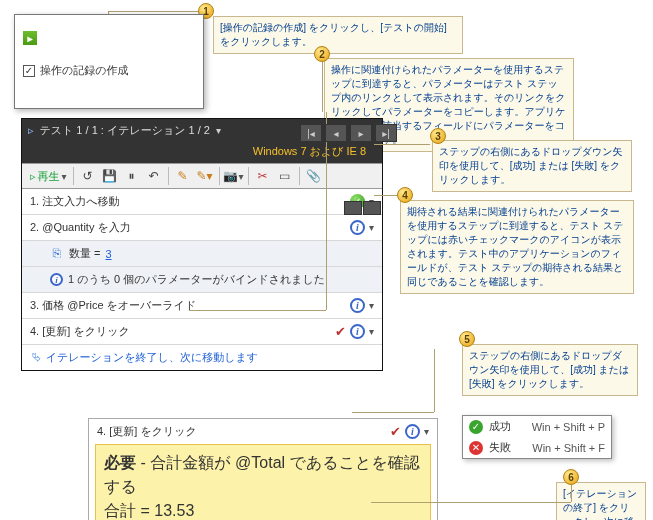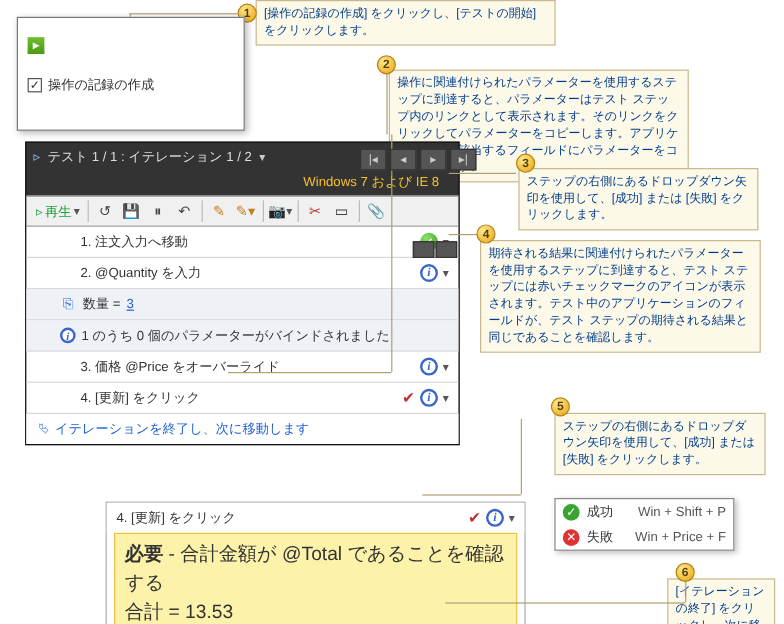--- a/index.html
+++ b/index.html
@@ -21,21 +21,21 @@
   .runner-top { display:flex; align-items:center; gap:6px; padding:4px 6px; color:#ddd; font-size:11px;}
   .runner-title { color:#fff; font-size:15px; padding: 2px 10px 0 10px;}
   .runner-sub { color:#f6c02a; font-size:11px; text-align:right; padding: 2px 16px 4px 0;}
   .toolbar { background:#f0f0f0; border-top:1px solid #999; border-bottom:1px solid #999; display:flex; align-items:center; gap:2px; padding:2px 4px; }
   .toolbar .btn { width:20px; height:20px; display:flex; align-items:center; justify-content:center; font-size:12px; color:#444; }
   .play-label { color:#19a23a; font-size:11px; margin:0 2px 0 4px; display:flex; align-items:center; gap:2px;}
   .toolbar .sep { width:1px; height:18px; background:#bbb; margin:0 2px; }
   
   .steps { background:#fff; }
   .step { border-bottom:1px solid #d8d8d8; padding:5px 8px; display:flex; align-items:center; justify-content:space-between; font-size:11px; }
-  .step .label { flex:1;margin-left:37px; }
+  .step .label { flex:1; }
   .step .act { display:flex; align-items:center; gap:4px; }
   .circ { width:15px; height:15px; border-radius:50%; display:flex; align-items:center; justify-content:center; font-size:10px; }
   .circ.green { background: radial-gradient(circle at 35% 30%,#8fe06a,#2e9a17); color:#fff;}
   .circ.blue  { border:2px solid #3a66c9; color:#3a66c9; font-weight:bold; background:#fff; font-family: Georgia, serif; font-style: italic;}
   .caret { color:#555; font-size:10px;}
   
   .sub { background:#eef1f6; padding:5px 8px 5px 28px; font-size:11px; color:#333; display:flex; align-items:center; gap:5px; border-bottom:1px solid #d8d8d8;}
   .sub .ico { width:14px; height:14px; display:flex; align-items:center; justify-content:center; font-size:11px;}
   .link { color:#1d5fd6; text-decoration:underline;}
   .footer-link { display:flex; align-items:center; gap:5px; padding:5px 10px; background:#fff; color:#1d5fd6; font-size:11px;}
@@ -87,21 +87,21 @@
   <div></div>
 </div>
 
 <div class="callout-num" style="left:198px; top:3px;">1</div>
 <div class="callout-num" style="left:314px; top:46px;">2</div>
 <div class="callout-num" style="left:430px; top:128px;">3</div>
 <div class="callout-num" style="left:397px; top:187px;">4</div>
 <div class="callout-num" style="left:459px; top:331px;">5</div>
 <div class="callout-num" style="left:563px; top:469px;">6</div>
 
-<div class="callout" style="left:213px; top:0; width:320px;">[操作の記録の作成] をクリックし、[テストの開始] をクリックします。</div>
+<div class="callout" style="left:213px; top:16px; width:320px;">[操作の記録の作成] をクリックし、[テストの開始] をクリックします。</div>
 <div class="callout" style="left:324px; top:58px; width:310px;">操作に関連付けられたパラメーターを使用するステップに到達すると、パラメーターはテスト ステップ内のリンクとして表示されます。そのリンクをクリックしてパラメーターをコピーします。アプリケーションの該当するフィールドにパラメーターをコピーできます。</div>
 <div class="callout" style="left:432px; top:140px; width:200px;">ステップの右側にあるドロップダウン矢印を使用して、[成功] または [失敗] をクリックします。</div>
 <div class="callout" style="left:400px; top:200px; width:234px;">期待される結果に関連付けられたパラメーターを使用するステップに到達すると、テスト ステップには赤いチェックマークのアイコンが表示されます。テスト中のアプリケーションのフィールドが、テスト ステップの期待される結果と同じであることを確認します。</div>
 <div class="callout" style="left:462px; top:344px; width:176px;">ステップの右側にあるドロップダウン矢印を使用して、[成功] または [失敗] をクリックします。</div>
 <div class="callout" style="left:556px; top:482px; width:90px;">[イテレーションの終了] をクリックし、次に移動します</div>
 
 <div class="popup">
   <div class="start-row">
     <span class="green-arrow">▸</span>
   </div>
@@ -205,15 +205,15 @@
 
 <div class="pfmenu">
   <div class="row">
     <span class="ico pass">✓</span>
     <span>成功</span>
     <span class="sc">Win + Shift + P</span>
   </div>
   <div class="row">
     <span class="ico fail">✕</span>
     <span>失敗</span>
-    <span class="sc">Win + Price + F</span>
+    <span class="sc">Win + Shift + F</span>
   </div>
 </div>
 
 </body></html>

